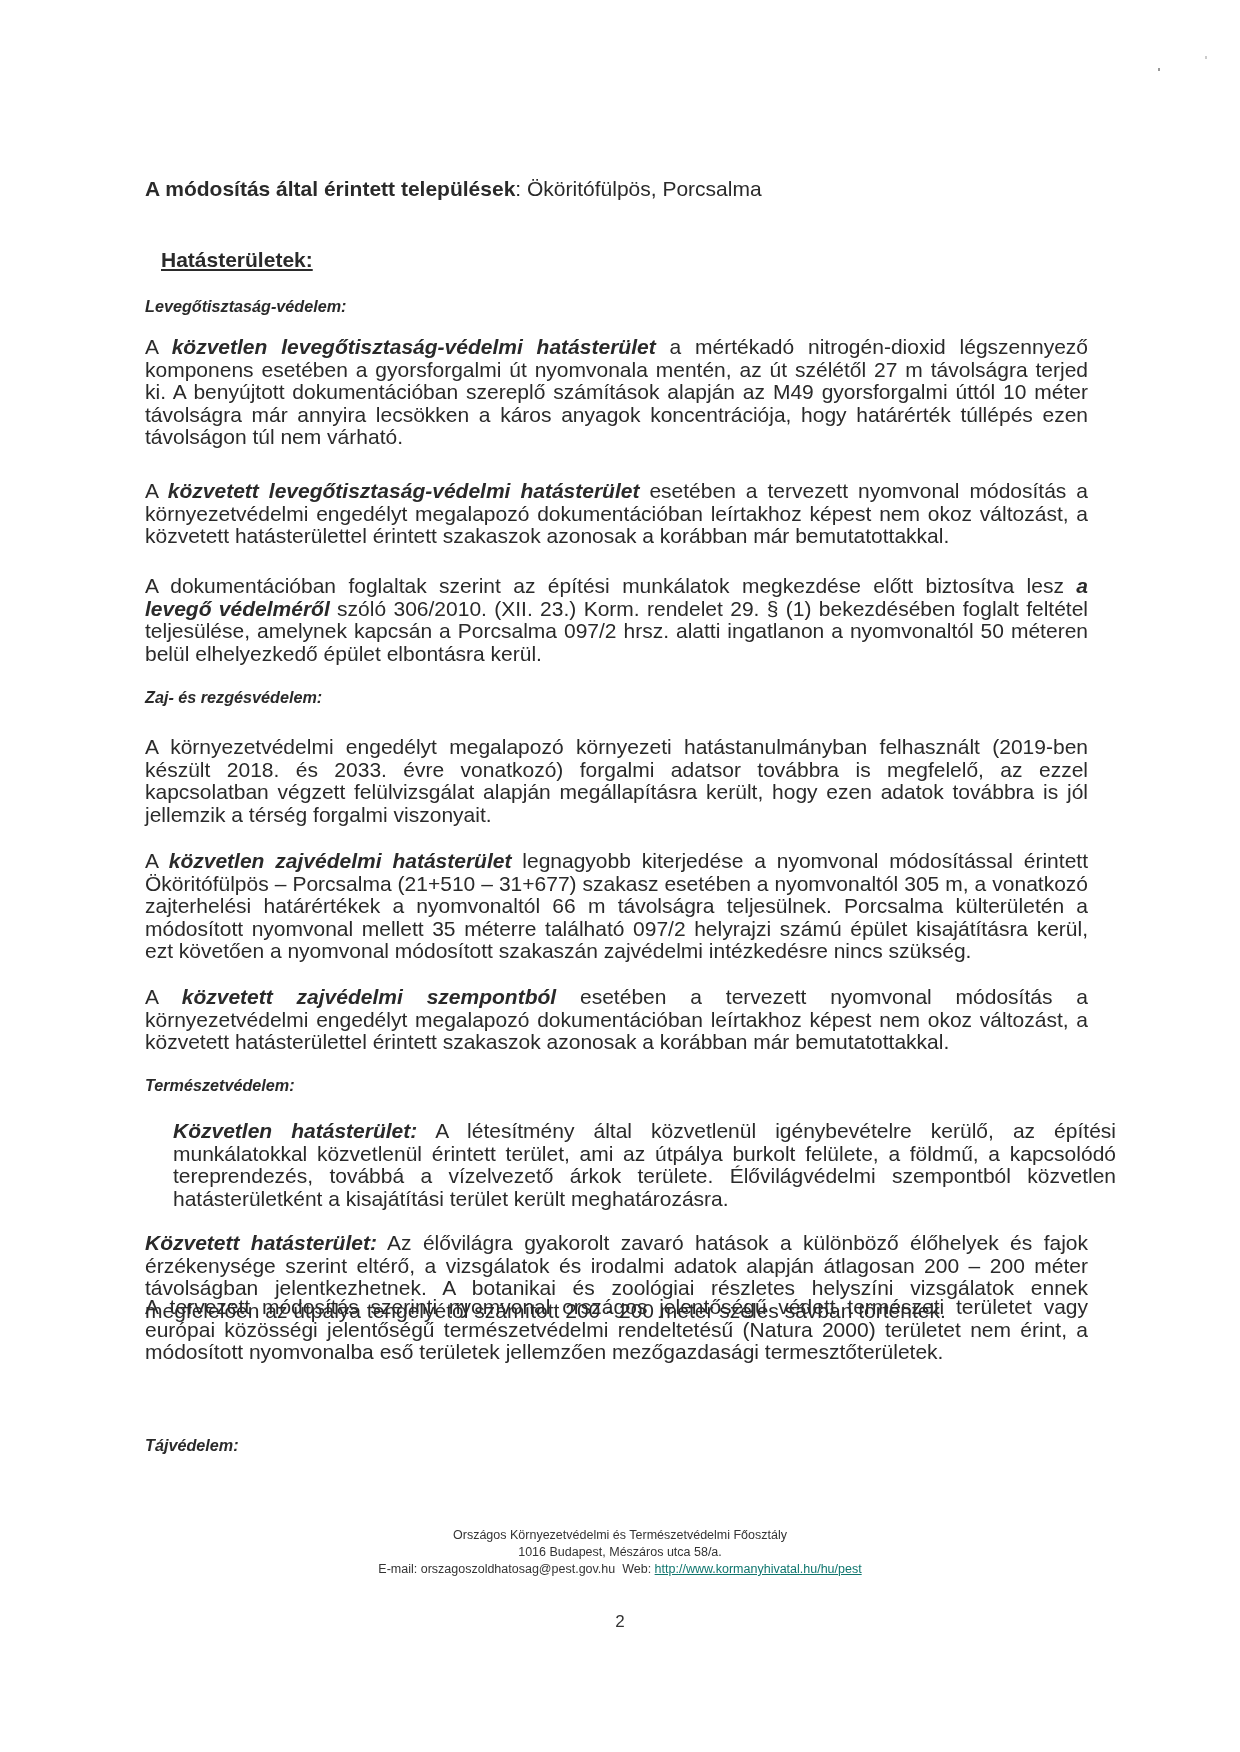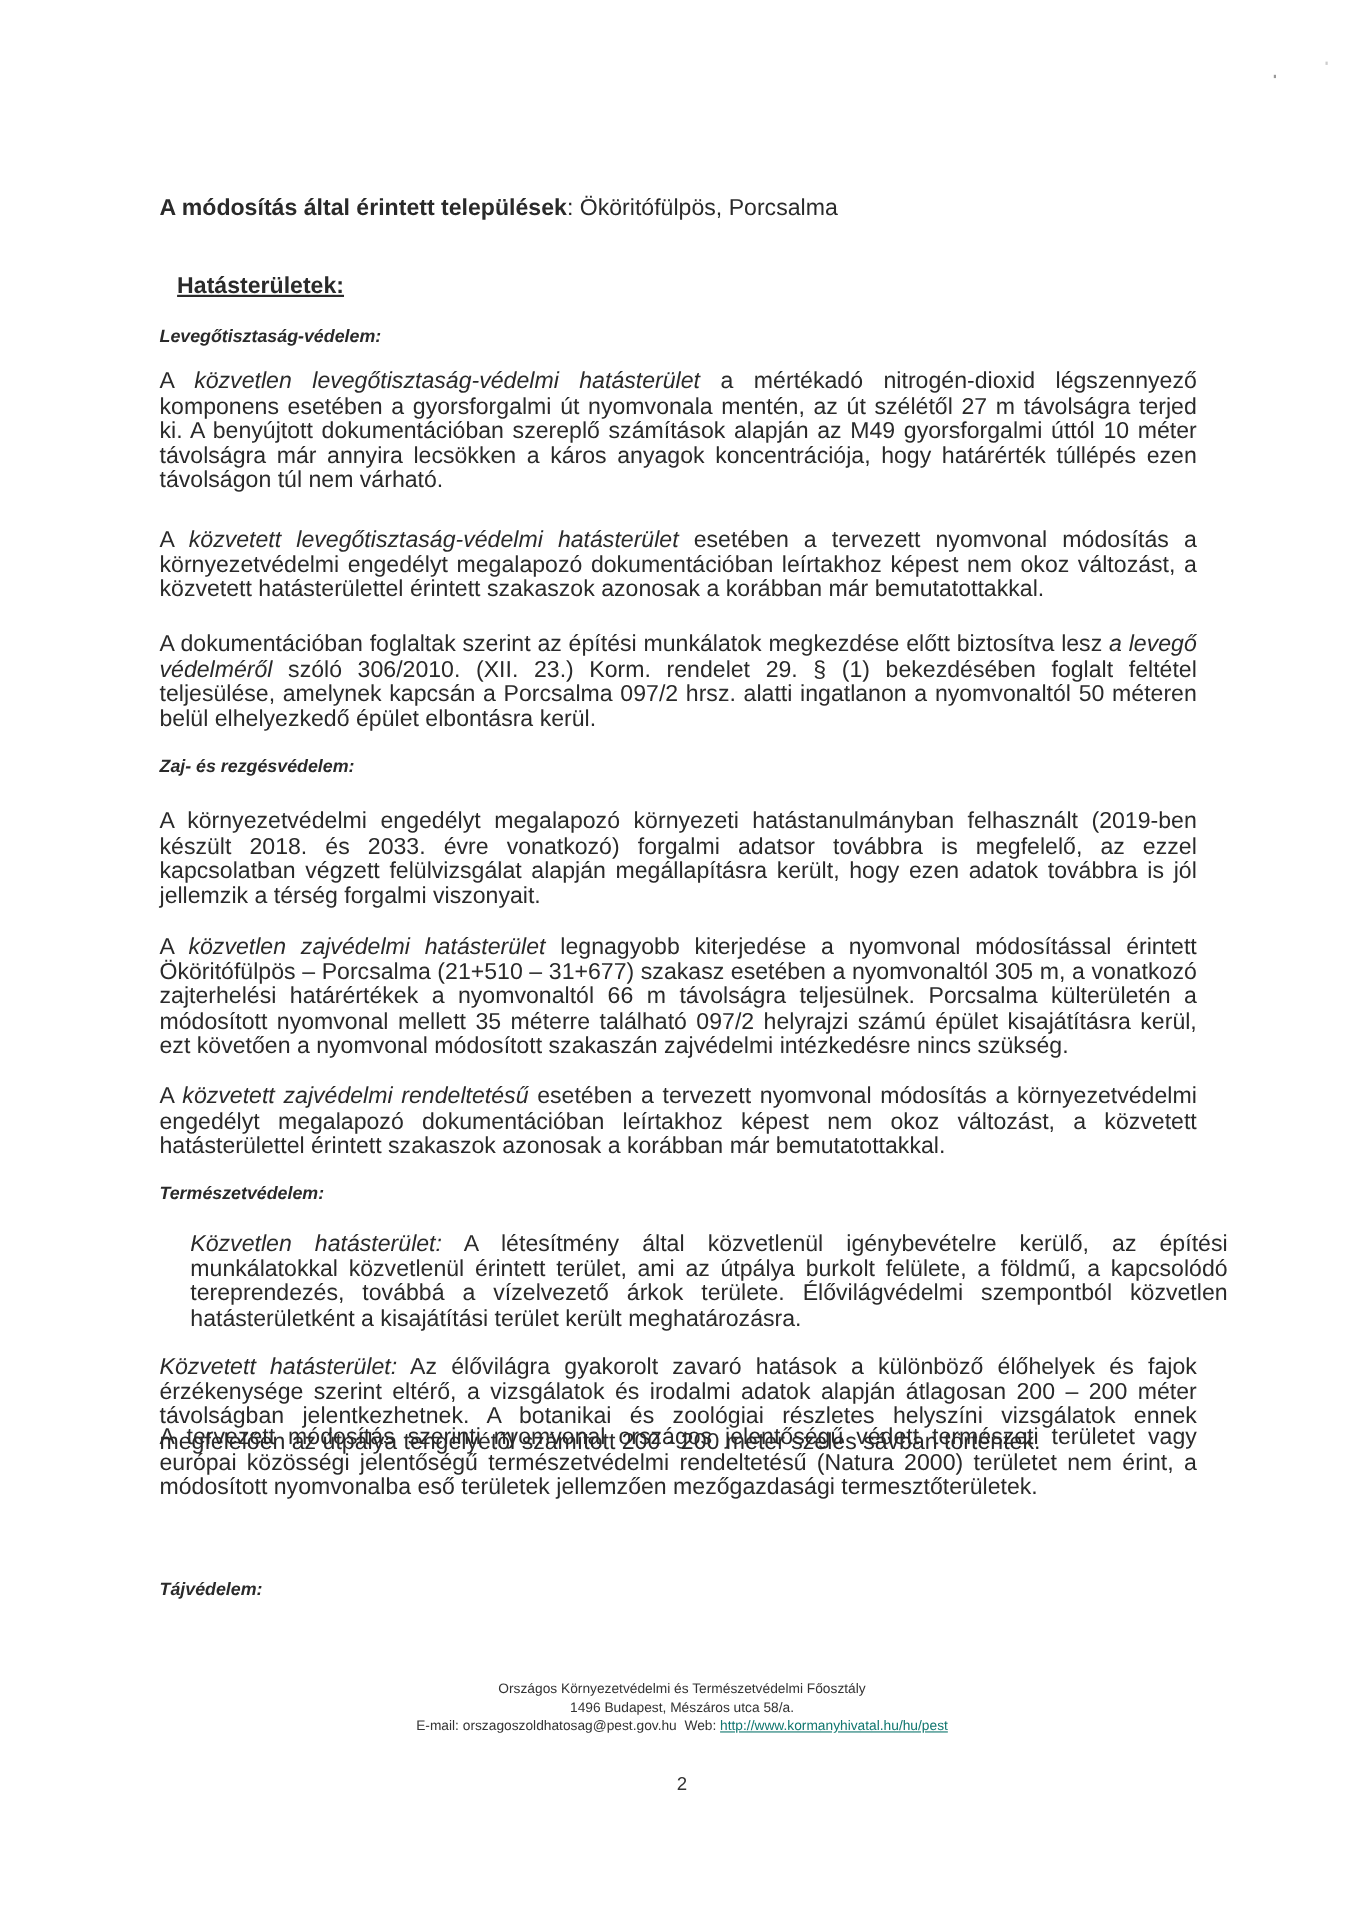--- a/index.html
+++ b/index.html
@@ -1,20 +1,20 @@
 <!DOCTYPE html>
 <html><head>
 <meta charset="utf-8">
 <style>
   html, body { margin:0; padding:0; background:#ffffff; }
   body { width:1240px; height:1752px; position:relative; overflow:hidden;
          font-family:"Liberation Sans", sans-serif; color:#2a2a2a; }
   .page { position:absolute; left:145px; top:0; width:943px; }
   .p { font-size:21px; line-height:22.5px; text-align:justify; margin:0; }
-  .i { font-style:italic; }
+  .i { font-style:italic;font-weight:bold; }
   .b { font-weight:bold; }
   .h { font-size:16.2px; font-weight:bold; font-style:italic; margin:0; }
   .u { text-decoration:underline; }
   .blk { position:absolute; left:0; width:943px; }
   .footer { position:absolute; left:0; width:1240px; text-align:center;
             font-size:12.5px; line-height:17px; color:#333; }
   .footer a { color:#0f766e; text-decoration:underline; }
   .pagenum { position:absolute; left:0; width:1240px; text-align:center; font-size:17px; color:#333; }
   .speck { position:absolute; width:2px; height:3px; background:#999; }
 </style>
@@ -48,37 +48,37 @@
 
   <p class="h blk" style="top:688px;">Zaj- és rezgésvédelem:</p>
 
   <p class="p blk" style="top:736px;">A környezetvédelmi engedélyt megalapozó környezeti hatástanulmányban felhasznált (2019-ben készült 2018. és 2033. évre vonatkozó) forgalmi adatsor továbbra is megfelelő, az ezzel kapcsolatban végzett felülvizsgálat alapján megállapításra került, hogy ezen adatok továbbra is jól jellemzik a térség forgalmi viszonyait.</p>
 
   <p class="p blk" style="top:850px;">
     <span>A </span><span class="i">közvetlen zajvédelmi hatásterület</span><span> legnagyobb kiterjedése a nyomvonal módosítással érintett Ököritófülpös – Porcsalma (21+510 – 31+677) szakasz esetében a nyomvonaltól 305 m, a vonatkozó zajterhelési határértékek a nyomvonaltól 66 m távolságra teljesülnek. Porcsalma külterületén a módosított nyomvonal mellett 35 méterre található 097/2 helyrajzi számú épület kisajátításra kerül, ezt követően a nyomvonal módosított szakaszán zajvédelmi intézkedésre nincs szükség.</span>
   </p>
 
   <p class="p blk" style="top:986px;">
-    <span>A </span><span class="i">közvetett zajvédelmi rendeltetésű</span><span> esetében a tervezett nyomvonal módosítás a környezetvédelmi engedélyt megalapozó dokumentációban leírtakhoz képest nem okoz változást, a közvetett hatásterülettel érintett szakaszok azonosak a korábban már bemutatottakkal.</span>
+    <span>A </span><span class="i">közvetett zajvédelmi szempontból</span><span> esetében a tervezett nyomvonal módosítás a környezetvédelmi engedélyt megalapozó dokumentációban leírtakhoz képest nem okoz változást, a közvetett hatásterülettel érintett szakaszok azonosak a korábban már bemutatottakkal.</span>
   </p>
 
   <p class="h blk" style="top:1076px;">Természetvédelem:</p>
 
   <p class="p blk" style="top:1120px;margin-left:28px;">
     <span class="i">Közvetlen hatásterület:</span><span> A létesítmény által közvetlenül igénybevételre kerülő, az építési munkálatokkal közvetlenül érintett terület, ami az útpálya burkolt felülete, a földmű, a kapcsolódó tereprendezés, továbbá a vízelvezető árkok területe. Élővilágvédelmi szempontból közvetlen hatásterületként a kisajátítási terület került meghatározásra.</span>
   </p>
 
   <p class="p blk" style="top:1232px;">
     <span class="i">Közvetett hatásterület:</span><span> Az élővilágra gyakorolt zavaró hatások a különböző élőhelyek és fajok érzékenysége szerint eltérő, a vizsgálatok és irodalmi adatok alapján átlagosan 200 – 200 méter távolságban jelentkezhetnek. A botanikai és zoológiai részletes helyszíni vizsgálatok ennek megfelelően az útpálya tengelyétől számított 200 - 200 méter széles sávban történtek.</span>
   </p>
 
   <p class="p blk" style="top:1296px;">A tervezett módosítás szerinti nyomvonal országos jelentőségű védett természeti területet vagy európai közösségi jelentőségű természetvédelmi rendeltetésű (Natura 2000) területet nem érint, a módosított nyomvonalba eső területek jellemzően mezőgazdasági termesztőterületek.</p>
 
   <p class="h blk" style="top:1436px;">Tájvédelem:</p>
 </div>
 
 <div class="footer" style="top:1527px;">
   <div>Országos Környezetvédelmi és Természetvédelmi Főosztály</div>
-  <div>1496 Budapest, Mészáros utca 58/a.</div>
+  <div>1016 Budapest, Mészáros utca 58/a.</div>
   <div style="white-space:pre;"><span>E-mail: </span><span>orszagoszoldhatosag@pest.gov.hu</span><span>  Web: </span><a>http://www.kormanyhivatal.hu/hu/pest</a></div>
 </div>
 
 <div class="pagenum" style="top:1612px;">2</div>
 
 </body></html>

